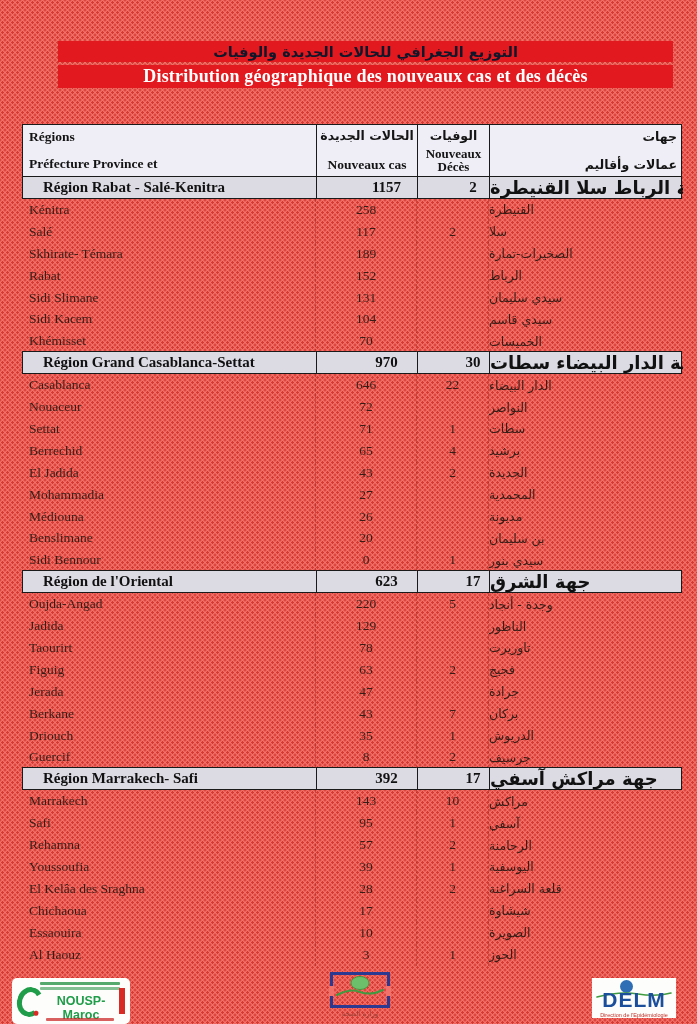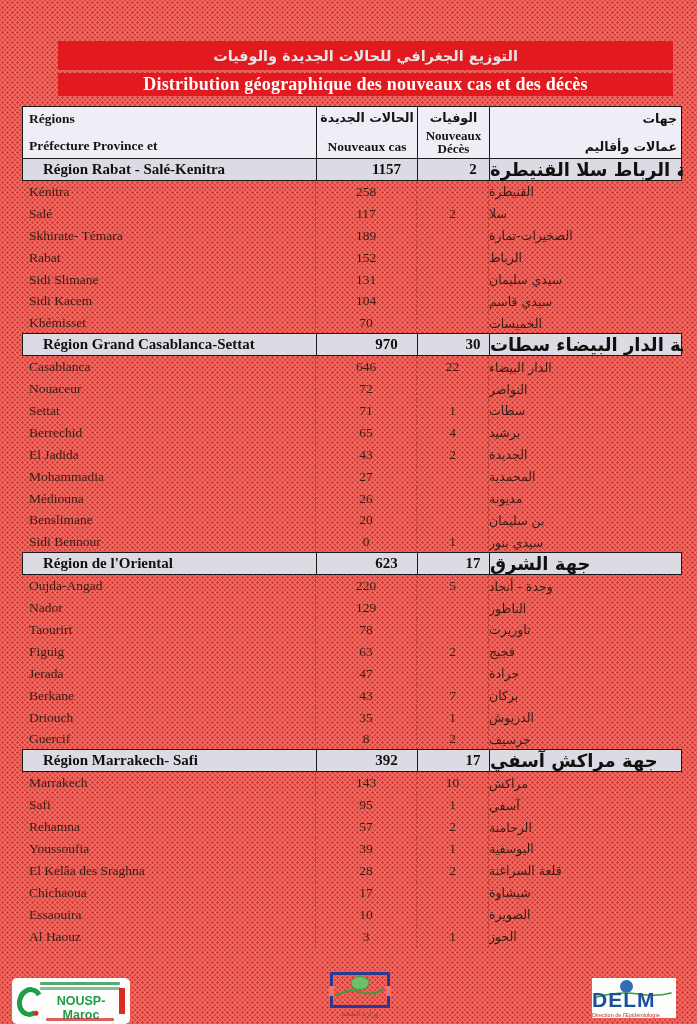--- a/index.html
+++ b/index.html
@@ -12,34 +12,34 @@
     background-image:
       radial-gradient(circle, #d63931 1.1px, rgba(0,0,0,0) 1.45px),
       radial-gradient(circle, #d63931 1.1px, rgba(0,0,0,0) 1.45px);
     background-size:5px 5px;
     background-position:0 0, 2.5px 2.5px;
   }
 
   
   .banner { position:absolute; left:58px; top:41px; width:615px; }
   .banner-ar {
-    height:29px; background:#e2191f; color:#e5e5e5;
+    height:21px; background:#e2191f; color:#0f172a;
     display:flex; align-items:center; justify-content:center;
     font-family:"DejaVu Sans", sans-serif; font-weight:bold; font-size:14.5px;
     direction:rtl;
   }
   .banner-gap { height:3px; }
   .banner-fr {
     height:23px; background:#e2191f; color:#ffffff;
     display:flex; align-items:center; justify-content:center;
     font-weight:bold; font-size:18px; letter-spacing:0.2px;
   }
 
   
-  .datatable { position:absolute; left:22px; top:106px; width:660px; }
+  .datatable { position:absolute; left:22px; top:124px; width:660px; }
   .row { display:grid; grid-template-columns:293px 101px 72px 194px; }
 
   .header-row {
     height:53px; background:#efeef6; border:1px solid #1a1a1a;
   }
   .header-row .cell { border-left:1px solid #1a1a1a; }
   .header-row .cell:first-child { border-left:none; }
 
   .hdr {
     display:flex; flex-direction:column; justify-content:space-between;
@@ -111,21 +111,21 @@
   }
   .ministry-frame .gap.left { left:-4px; }
   .ministry-frame .gap.right { right:-4px; }
   .ministry-caption {
     margin-top:3px; text-align:center; font-size:7px; color:#8a3a30; line-height:1.1;
     font-family:"DejaVu Sans", sans-serif; direction:rtl; opacity:0.85;
   }
 
   .logo-delm {
     position:absolute; left:592px; top:978px; width:84px; height:40px;
-    background:#fdfdfb; text-align:left; overflow:hidden;
+    background:#fdfdfb; text-align:center; overflow:hidden;
   }
   .delm-dot { position:absolute; left:28px; top:2px; width:13px; height:13px; border-radius:50%; background:#2f6db5; }
   .delm-swoosh { position:absolute; left:4px; top:13px; width:76px; height:8px; }
   .delm-label {
     position:absolute; left:0; right:0; top:10px;
     font-family:"Liberation Sans", sans-serif; font-weight:bold; font-size:21px;
     color:#1b4f9c; letter-spacing:1px;
   }
   .delm-caption {
     position:absolute; left:0; right:0; font-family:"Liberation Sans", sans-serif;
@@ -279,21 +279,21 @@
           <div class="cell rc3">17</div>
           <div class="cell rc4 ar">جهة الشرق</div>
         </div>
         <div class="row province-row">
           <div class="cell pc1">Oujda-Angad</div>
           <div class="cell pc2">220</div>
           <div class="cell pc3">5</div>
           <div class="cell pc4 ar">وجدة - أنجاد</div>
         </div>
         <div class="row province-row">
-          <div class="cell pc1">Nador</div>
+          <div class="cell pc1">Jadida</div>
           <div class="cell pc2">129</div>
           <div class="cell pc3"></div>
           <div class="cell pc4 ar">الناظور</div>
         </div>
         <div class="row province-row">
           <div class="cell pc1">Taourirt</div>
           <div class="cell pc2">78</div>
           <div class="cell pc3"></div>
           <div class="cell pc4 ar">تاوريرت</div>
         </div>

